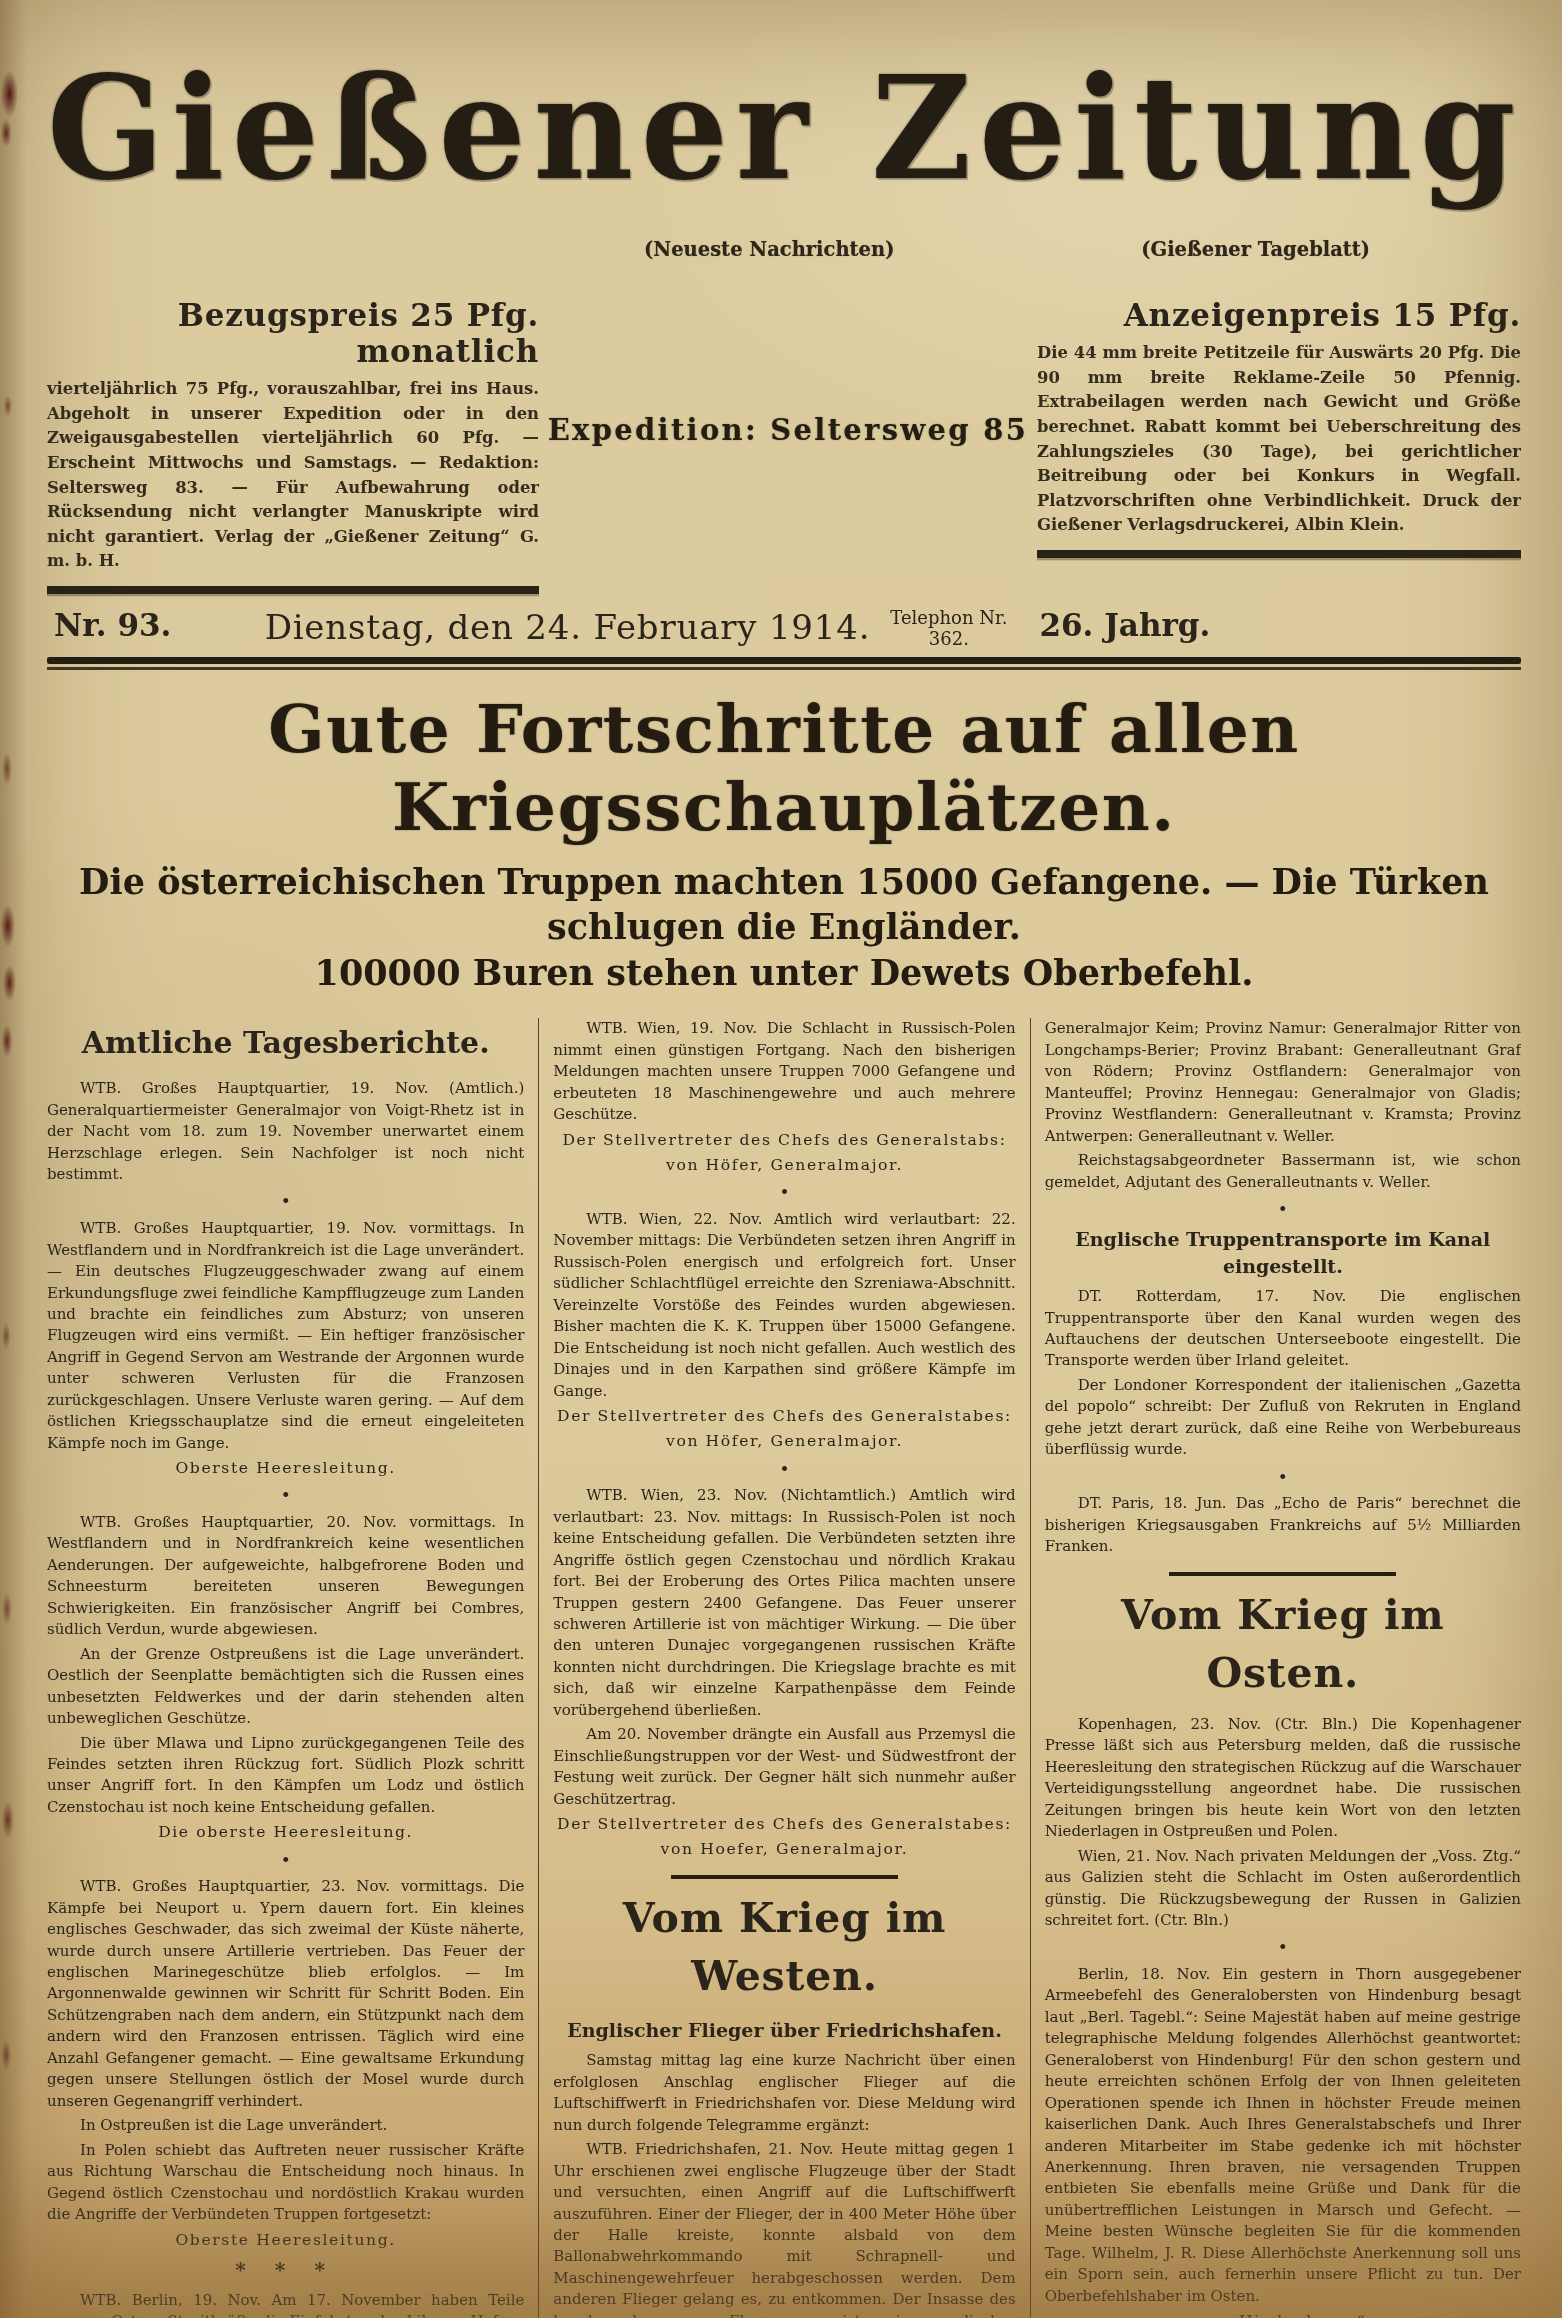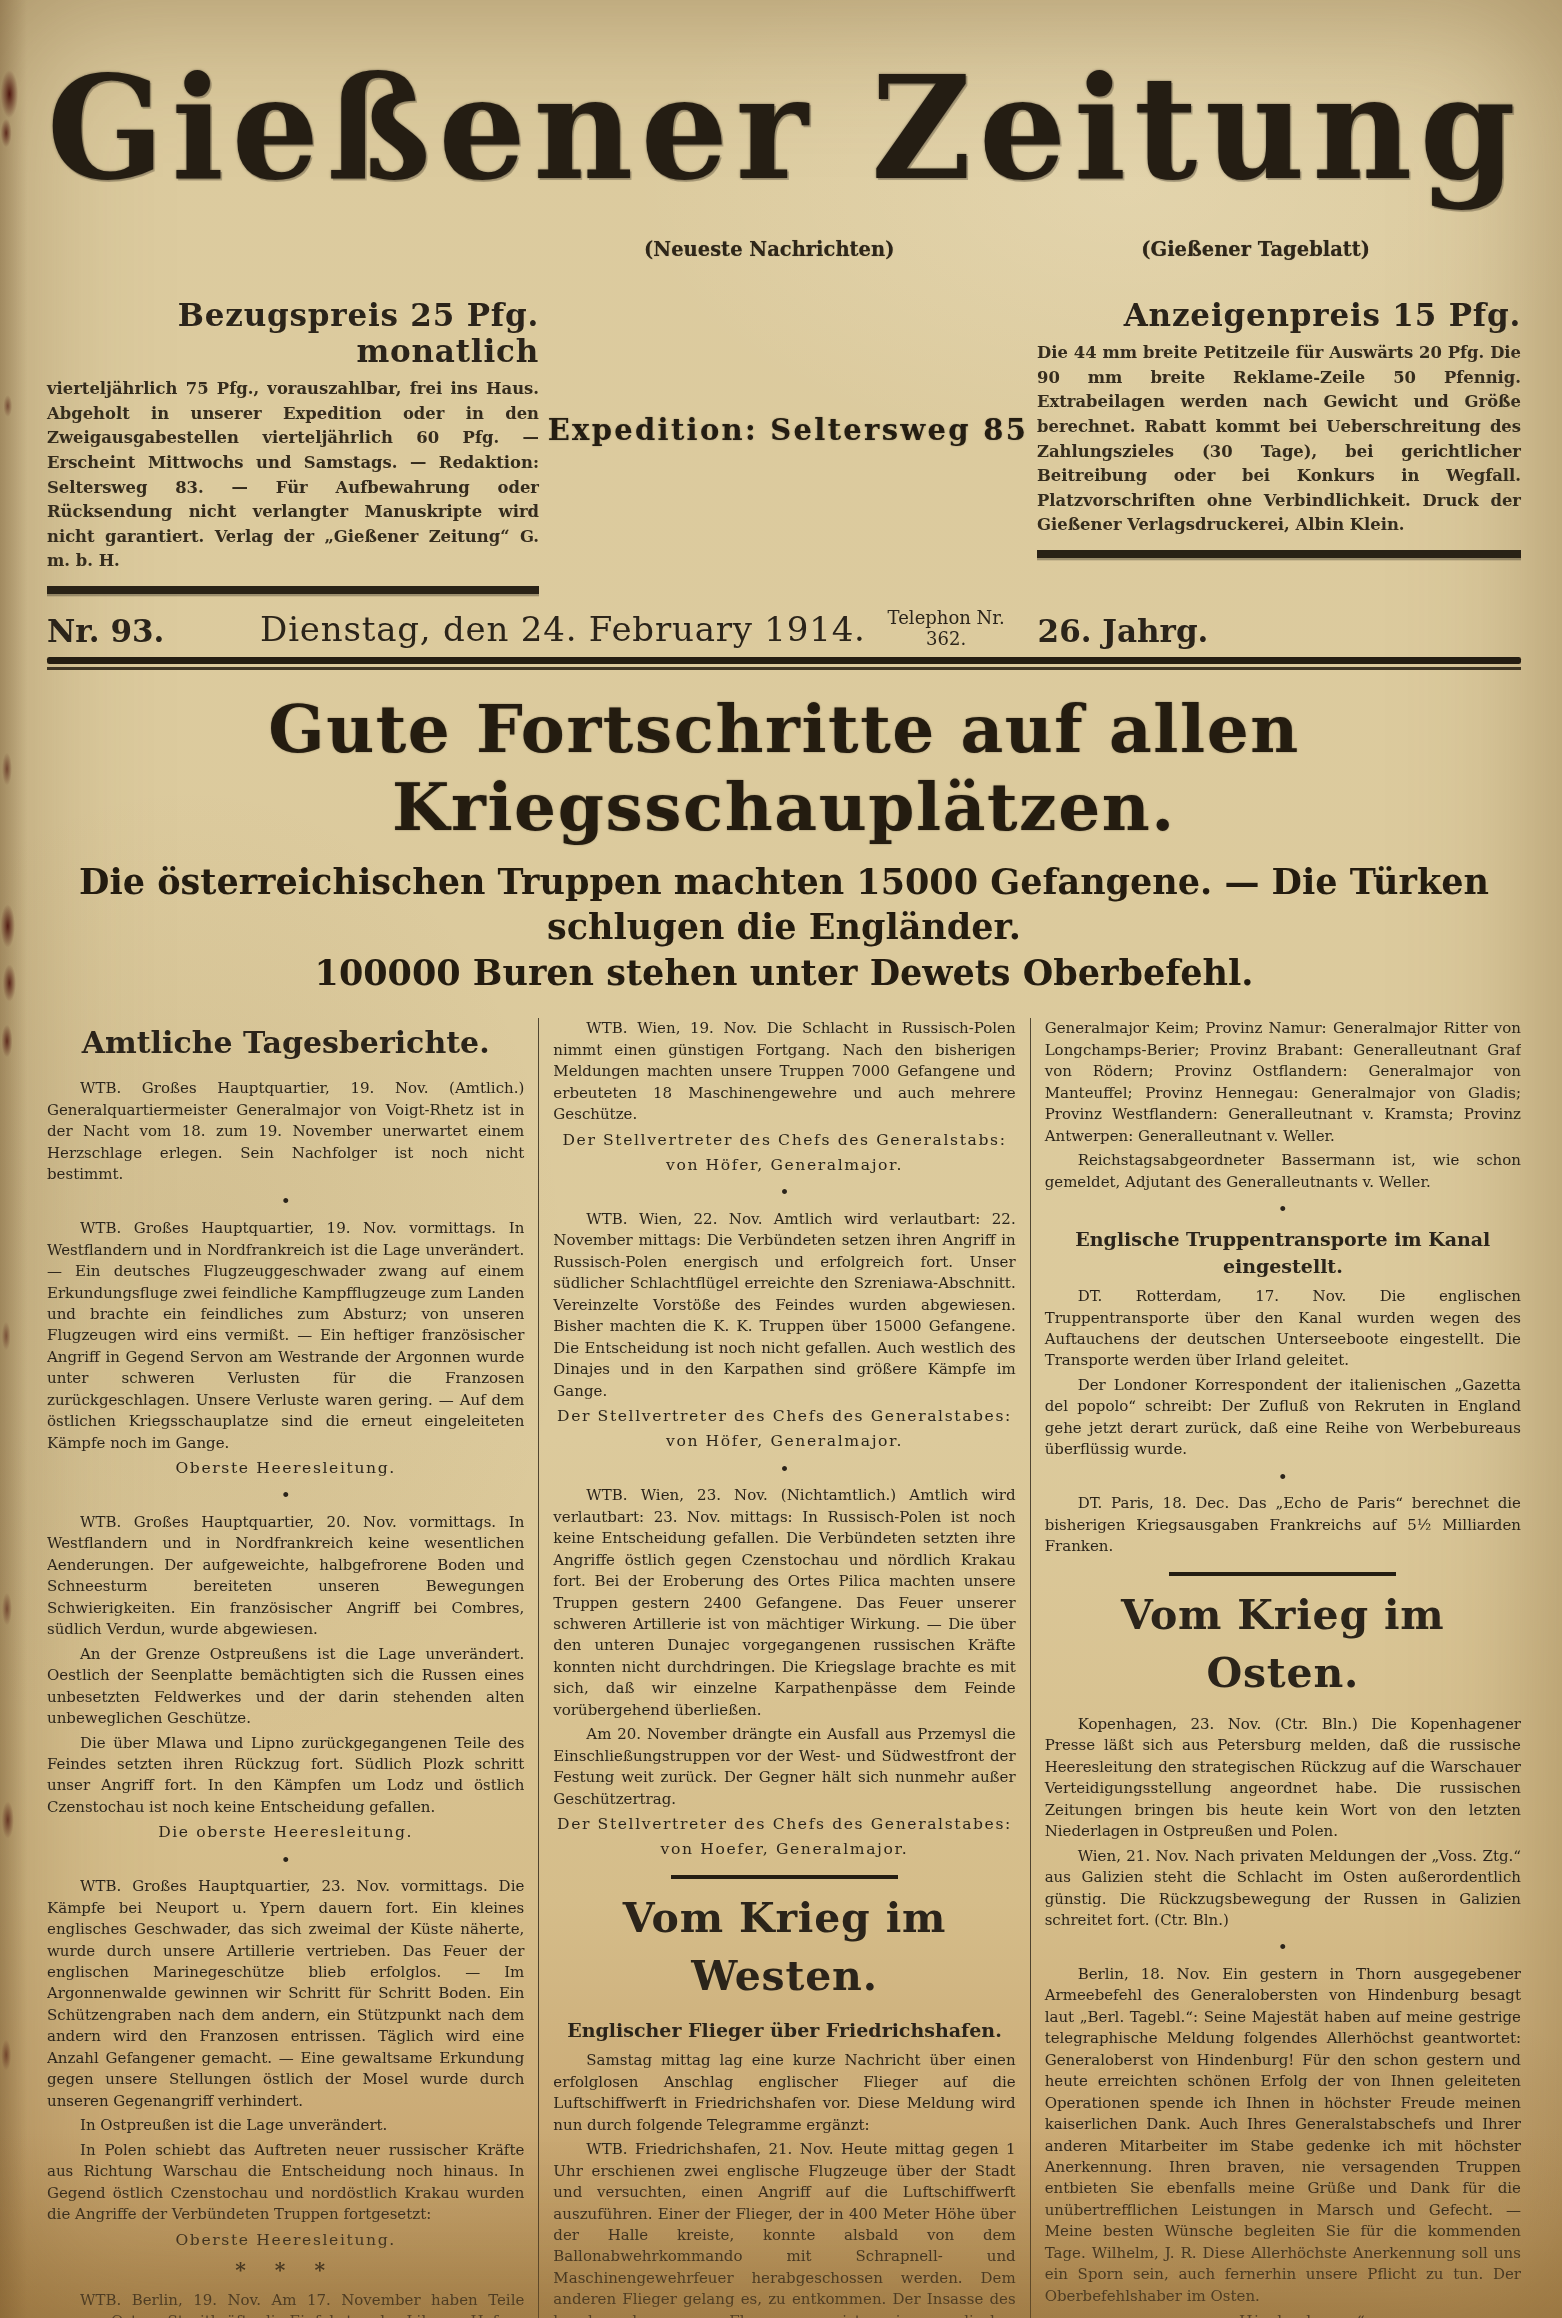--- a/index.html
+++ b/index.html
@@ -65,21 +65,21 @@
     font-size:16.4px;line-height:1.5;text-align:justify;margin-top:7.8px;
     font-weight:bold;color:#352c1d;
   }
   .infobox-rule{height:7.8px;background:#292216;margin-top:12.5px;box-shadow:0 2.3px 0 rgba(41,34,22,.35);}
   .expedition{
     font-size:29px;font-weight:bold;letter-spacing:2.3px;color:#241d12;
     text-shadow:0 0 1.6px rgba(36,29,18,.4);
   }
 
   
-  .dateline{display:flex;align-items:flex-end;margin-top:12.5px;}
+  .dateline{display:flex;align-items:flex-start;margin-top:12.5px;margin-left:7px;}
   .dl-issue{width:14%;font-size:31px;font-weight:bold;}
   .dl-date{width:42%;font-size:34px;text-align:center;letter-spacing:0.8px;}
   .dl-phone{width:10%;font-size:18px;text-align:center;}
   .dl-volume{width:14%;font-size:31px;font-weight:bold;text-align:center;}
   .dl-spacer{flex:1;}
   .double-rule{margin-top:7.8px;}
   .double-rule .bar1{height:7px;background:#241d12;border-radius:2.3px;}
   .double-rule .bar2{height:2.3px;background:#241d12;margin-top:3.9px;opacity:.85;}
 
   
@@ -199,21 +199,21 @@
           <div class="blk p">WTB. Friedrichshafen, 21. Nov. Heute mittag gegen 1 Uhr erschienen zwei englische Flugzeuge über der Stadt und versuchten, einen Angriff auf die Luftschiffwerft auszuführen. Einer der Flieger, der in 400 Meter Höhe über der Halle kreiste, konnte alsbald von dem Ballonabwehrkommando mit Schrapnell- und Maschinengewehrfeuer herabgeschossen werden. Dem anderen Flieger gelang es, zu entkommen. Der Insasse des herabgeschossenen Flugzeuges ist ein englischer Marineoffizier. Er wurde schwer verletzt ins Krankenhaus geschafft. Die Anlagen des Luftschiffbaues sind unbeschädigt geblieben. Durch die Bombenwürfe des heruntergeschossenen Fliegers wurde ein 21 Jahre alter, aus der Schweiz gebürtiger Schneider-Geselle namens Wiedmann auf der Stelle getötet. Zwei Frauen wurden schwer verletzt, eine am Kopf und an der Achsel, der anderen wurde der linke Unterarm weggerissen.</div>
         </div>
       <div class="col col-3">
           <div class="blk pc">Generalmajor Keim; Provinz Namur: Generalmajor Ritter von Longchamps-Berier; Provinz Brabant: Generalleutnant Graf von Rödern; Provinz Ostflandern: Generalmajor von Manteuffel; Provinz Hennegau: Generalmajor von Gladis; Provinz Westflandern: Generalleutnant v. Kramsta; Provinz Antwerpen: Generalleutnant v. Weller.</div>
           <div class="blk p">Reichstagsabgeordneter Bassermann ist, wie schon gemeldet, Adjutant des Generalleutnants v. Weller.</div>
           <div class="blk dot">•</div>
           <div class="blk sub">Englische Truppentransporte im Kanal eingestellt.</div>
           <div class="blk p">DT. Rotterdam, 17. Nov. Die englischen Truppentransporte über den Kanal wurden wegen des Auftauchens der deutschen Unterseeboote eingestellt. Die Transporte werden über Irland geleitet.</div>
           <div class="blk p">Der Londoner Korrespondent der italienischen „Gazetta del popolo“ schreibt: Der Zufluß von Rekruten in England gehe jetzt derart zurück, daß eine Reihe von Werbebureaus überflüssig wurde.</div>
           <div class="blk dot">•</div>
-          <div class="blk p">DT. Paris, 18. Dec. Das „Echo de Paris“ berechnet die bisherigen Kriegsausgaben Frankreichs auf 5½ Milliarden Franken.</div>
+          <div class="blk p">DT. Paris, 18. Jun. Das „Echo de Paris“ berechnet die bisherigen Kriegsausgaben Frankreichs auf 5½ Milliarden Franken.</div>
           <div class="blk rule"></div>
           <div class="blk sec">Vom Krieg im Osten.</div>
           <div class="blk p">Kopenhagen, 23. Nov. (Ctr. Bln.) Die Kopenhagener Presse läßt sich aus Petersburg melden, daß die russische Heeresleitung den strategischen Rückzug auf die Warschauer Verteidigungsstellung angeordnet habe. Die russischen Zeitungen bringen bis heute kein Wort von den letzten Niederlagen in Ostpreußen und Polen.</div>
           <div class="blk p">Wien, 21. Nov. Nach privaten Meldungen der „Voss. Ztg.“ aus Galizien steht die Schlacht im Osten außerordentlich günstig. Die Rückzugsbewegung der Russen in Galizien schreitet fort. (Ctr. Bln.)</div>
           <div class="blk dot">•</div>
           <div class="blk p">Berlin, 18. Nov. Ein gestern in Thorn ausgegebener Armeebefehl des Generalobersten von Hindenburg besagt laut „Berl. Tagebl.“: Seine Majestät haben auf meine gestrige telegraphische Meldung folgendes Allerhöchst geantwortet: Generaloberst von Hindenburg! Für den schon gestern und heute erreichten schönen Erfolg der von Ihnen geleiteten Operationen spende ich Ihnen in höchster Freude meinen kaiserlichen Dank. Auch Ihres Generalstabschefs und Ihrer anderen Mitarbeiter im Stabe gedenke ich mit höchster Anerkennung. Ihren braven, nie versagenden Truppen entbieten Sie ebenfalls meine Grüße und Dank für die unübertrefflichen Leistungen in Marsch und Gefecht. — Meine besten Wünsche begleiten Sie für die kommenden Tage. Wilhelm, J. R. Diese Allerhöchste Anerkennung soll uns ein Sporn sein, auch fernerhin unsere Pflicht zu tun. Der Oberbefehlshaber im Osten.</div>
           <div class="blk sig">von Hindenburg.“</div>
           <div class="blk dot">•</div>
         </div>
     </div>

